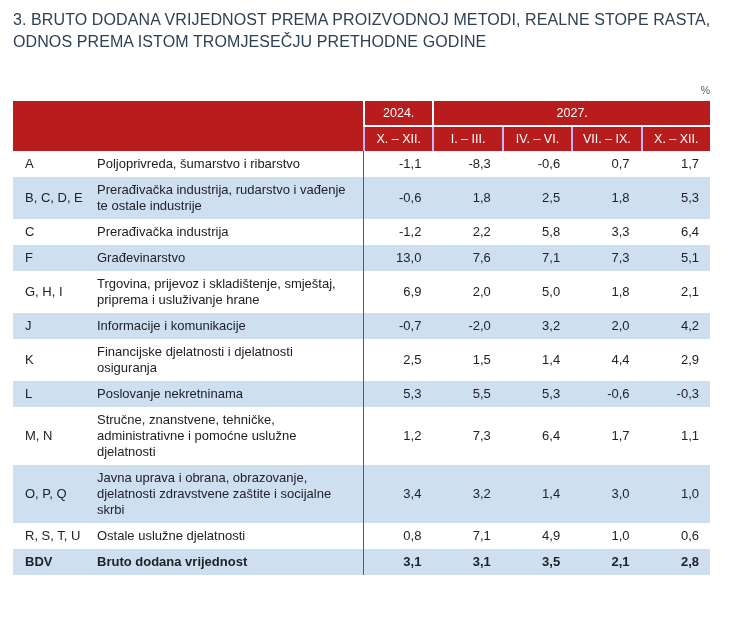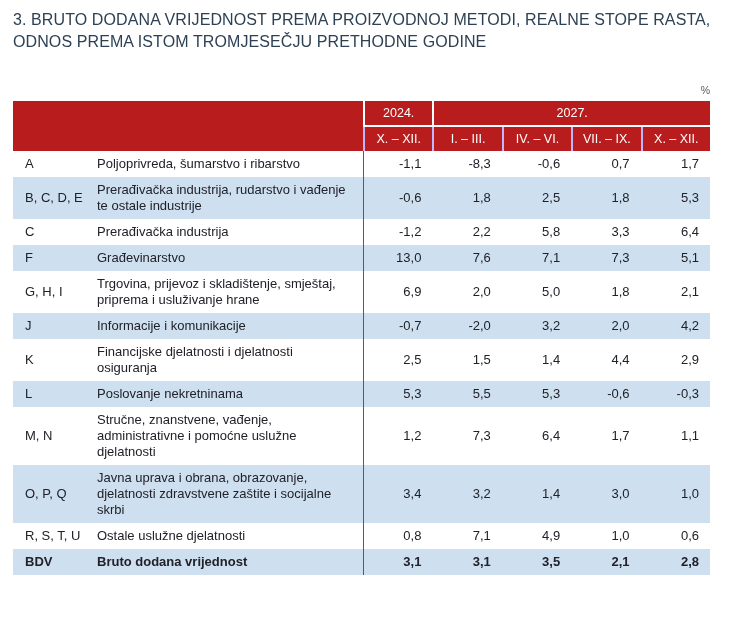--- a/index.html
+++ b/index.html
@@ -170,21 +170,21 @@
         <td class="code">L</td>
         <td class="label">Poslovanje nekretninama</td>
         <td class="val first">5,3</td>
         <td class="val">5,5</td>
         <td class="val">5,3</td>
         <td class="val">-0,6</td>
         <td class="val">-0,3</td>
       </tr>
       <tr>
         <td class="code">M, N</td>
-        <td class="label">Stručne, znanstvene, vađenje, administrativne i pomoćne uslužne djelatnosti</td>
+        <td class="label">Stručne, znanstvene, tehničke, administrativne i pomoćne uslužne djelatnosti</td>
         <td class="val first">1,2</td>
         <td class="val">7,3</td>
         <td class="val">6,4</td>
         <td class="val">1,7</td>
         <td class="val">1,1</td>
       </tr>
       <tr>
         <td class="code">O, P, Q</td>
         <td class="label">Javna uprava i obrana, obrazovanje, djelatnosti zdravstvene zaštite i socijalne skrbi</td>
         <td class="val first">3,4</td>

